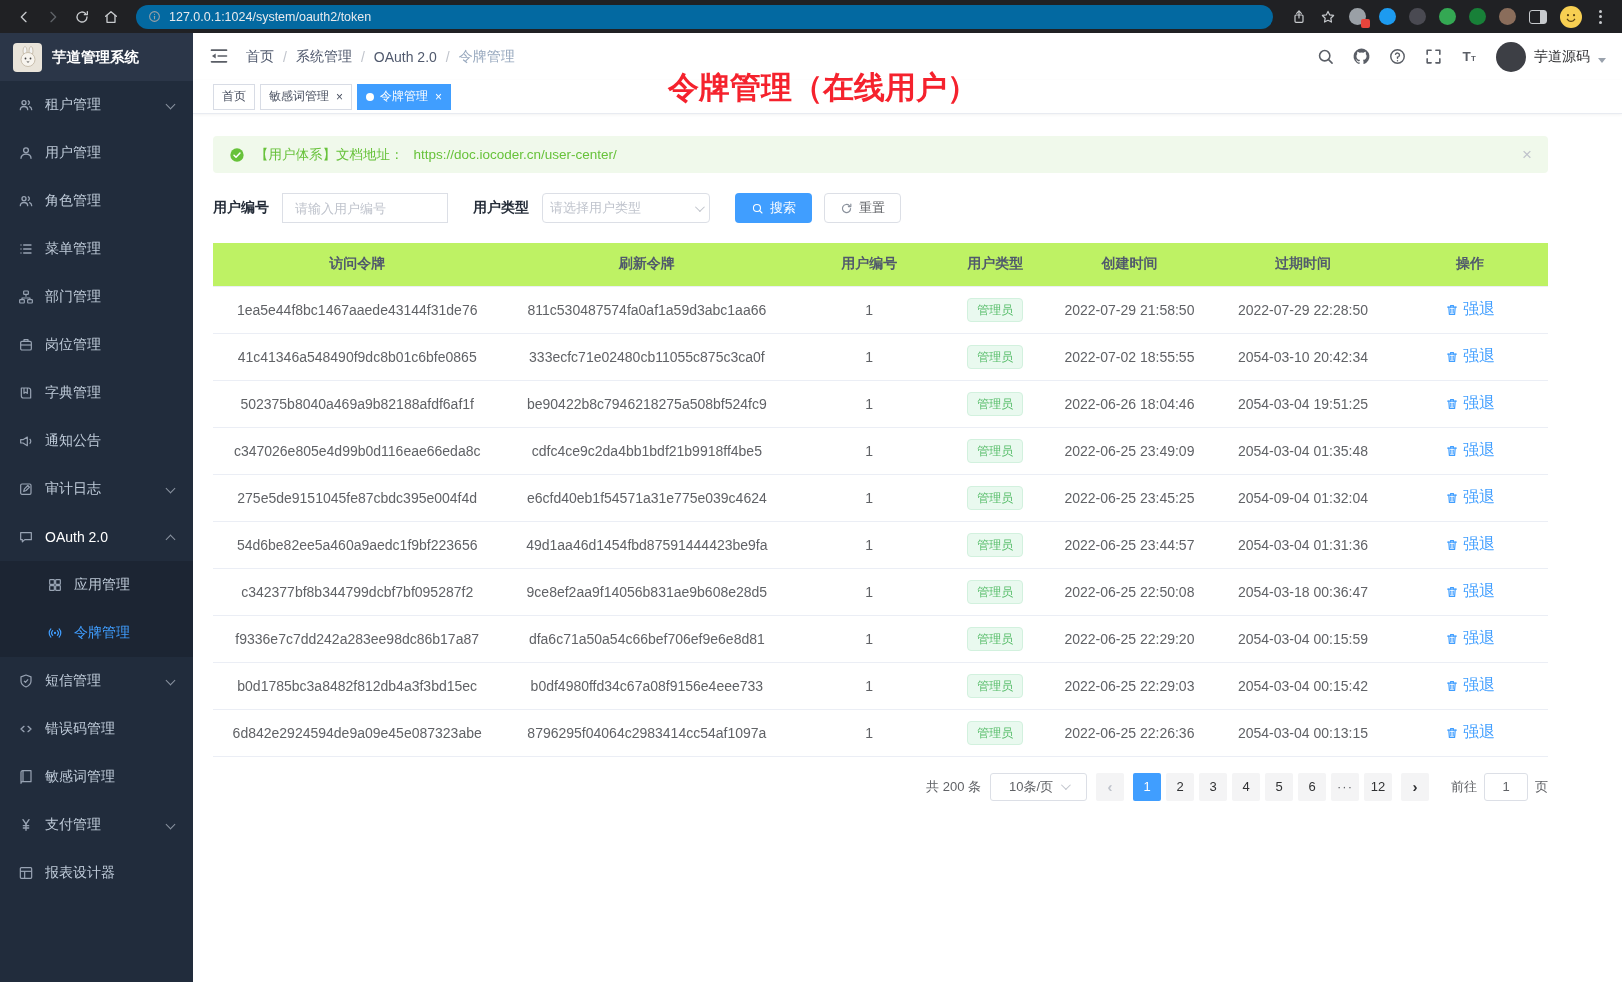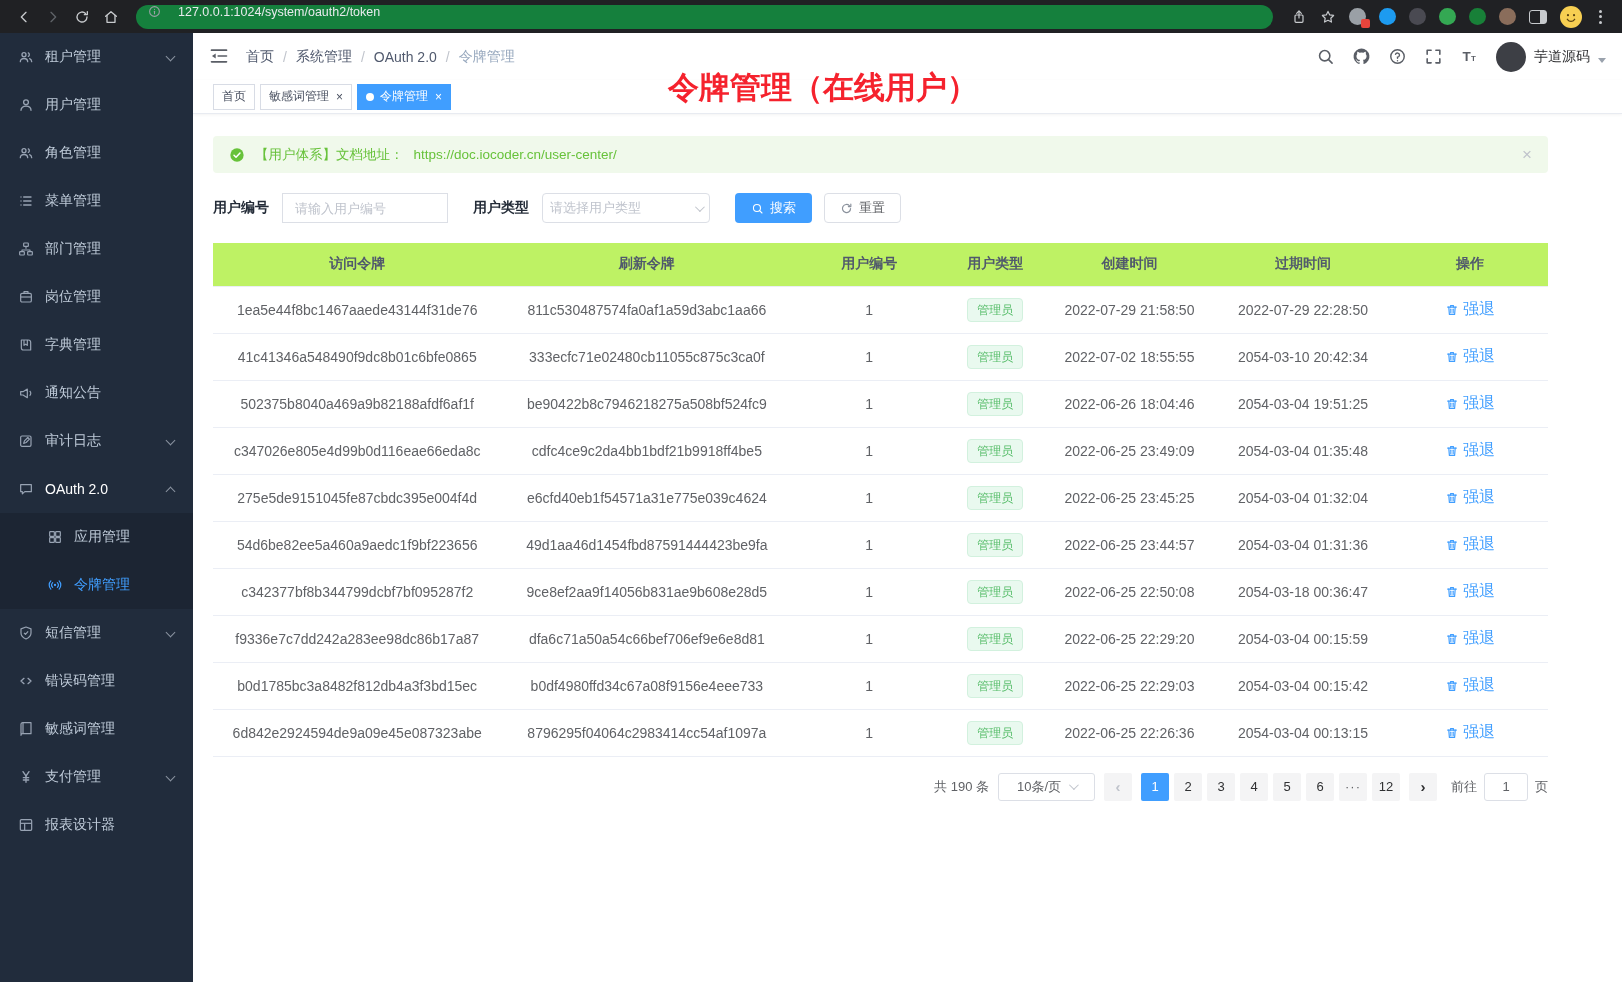--- a/index.html
+++ b/index.html
@@ -5,21 +5,21 @@
   *{margin:0;padding:0;box-sizing:border-box;}
   html,body{width:1622px;height:982px;overflow:hidden;}
   body{font-family:"Liberation Sans","DejaVu Sans",sans-serif;font-size:14px;background:#fff;position:relative;color:#303133;}
   svg{display:block;}
 
   
   .browser-bar{height:33px;background:#202124;display:flex;align-items:center;padding:0 10px;gap:2px;color:#c7cacd;}
   .bb-btn{width:27px;height:27px;border-radius:50%;display:flex;align-items:center;justify-content:center;color:#c7cacd;cursor:pointer;flex-shrink:0;}
   .bb-btn svg{width:16px;height:16px;}
   .bb-btn.disabled{color:#5f6368;}
-  .address-bar{flex:1;height:24px;margin:0 10px;background:#15803d;border-radius:12px;display:flex;align-items:flex-start;padding:0 12px;gap:17px;color:#9aa0a6;min-width:0;cursor:text;}
+  .address-bar{flex:1;height:24px;margin:0 10px;background:#0369a1;border-radius:12px;display:flex;align-items:center;padding:0 12px;gap:8px;color:#9aa0a6;min-width:0;cursor:text;}
   .address-bar svg{width:13px;height:13px;flex-shrink:0;}
   .address-bar .url{color:#e8eaed;font-size:12.5px;white-space:nowrap;overflow:hidden;}
   .bb-right{display:flex;align-items:center;gap:13px;padding:0 6px;flex-shrink:0;}
   .ext-dot{width:17px;height:17px;border-radius:50%;position:relative;cursor:pointer;flex-shrink:0;}
   .ext-badge{position:absolute;right:-4px;bottom:-3px;background:#e8453c;width:9px;height:9px;border-radius:2px;}
   .panel-ico{width:18px;height:14px;border:1.6px solid #c7cacd;border-radius:3px;position:relative;cursor:pointer;}
   .panel-ico:before{content:"";position:absolute;top:0;right:0;bottom:0;width:6px;background:#c7cacd;}
   .profile-avatar{width:22px;height:22px;border-radius:50%;background:#f7cf52;display:flex;align-items:center;justify-content:center;overflow:hidden;cursor:pointer;}
   .kebab{display:flex;flex-direction:column;gap:2.5px;cursor:pointer;padding:4px;}
   .kebab i{width:3px;height:3px;border-radius:50%;background:#c7cacd;display:block;}
@@ -92,21 +92,21 @@
   .action-link .al-icon{width:14px;height:14px;}
 
   .pagination{display:flex;align-items:center;justify-content:flex-end;margin-top:16px;gap:9px;color:#606266;font-size:13px;}
   .pg-size{width:97px;height:28px;border:1px solid #dcdfe6;border-radius:3px;display:flex;align-items:center;justify-content:space-between;padding:0 18px;color:#606266;cursor:pointer;}
   .pg-pages{display:flex;align-items:center;gap:5px;}
   .pg-btn{min-width:28px;height:28px;border-radius:2px;background:#f4f4f5;color:#303133;display:inline-flex;align-items:center;justify-content:center;font-size:13px;cursor:pointer;padding:0 4px;}
   .pg-btn.active{background:#409eff;color:#fff;}
   .pg-btn.more{letter-spacing:1px;color:#606266;}
   .pg-chev{font-size:15px;font-weight:bold;}
   .pg-chev.disabled{color:#c0c4cc;cursor:default;}
-  .pg-goto{display:flex;align-items:center;gap:7px;margin-left:5px;}
+  .pg-goto{display:flex;align-items:center;gap:7px;margin-left:13px;}
   .pg-input{width:44px;height:28px;border:1px solid #dcdfe6;border-radius:3px;text-align:center;color:#606266;font-size:13px;outline:none;font-family:inherit;}
 
   .annotation{position:absolute;left:668px;top:67px;font-size:31px;font-weight:bold;color:#f5222d;z-index:50;white-space:nowrap;pointer-events:none;}
 </style>
 </head>
 <body>
 
 <svg width="0" height="0" style="position:absolute">
   <defs>
     <symbol id="sym-back" viewBox="0 0 24 24">
@@ -391,20 +391,28 @@
         <i></i>
         <i></i>
         <i></i>
       </span>
   </div>
 </div>
 
 <div class="app">
 
   <aside class="sidebar">
+    <div class="logo-row">
+      <span class="logo-img">
+          <svg>
+            <use href="#sym-rabbit"></use>
+          </svg>
+        </span>
+      <span class="logo-title">芋道管理系统</span>
+    </div>
     <nav>
         <div class="menu-item">
           <svg class="mi-icon">
             <use href="#sym-users"></use>
           </svg>
           <span class="mi-label">租户管理</span>
           <span class="chev "></span>
         </div>
         <div class="menu-item">
           <svg class="mi-icon">
@@ -673,21 +681,21 @@
               <td><span class="action-link"><svg class="al-icon">
                     <use href="#sym-trash"></use>
                   </svg>强退</span></td>
             </tr>
             <tr>
               <td>275e5de9151045fe87cbdc395e004f4d</td>
               <td>e6cfd40eb1f54571a31e775e039c4624</td>
               <td>1</td>
               <td><span class="tag-success">管理员</span></td>
               <td>2022-06-25 23:45:25</td>
-              <td>2054-03-04 01:32:04</td>
+              <td>2054-09-04 01:32:04</td>
               <td><span class="action-link"><svg class="al-icon">
                     <use href="#sym-trash"></use>
                   </svg>强退</span></td>
             </tr>
             <tr>
               <td>54d6be82ee5a460a9aedc1f9bf223656</td>
               <td>49d1aa46d1454fbd87591444423be9fa</td>
               <td>1</td>
               <td><span class="tag-success">管理员</span></td>
               <td>2022-06-25 23:44:57</td>
@@ -737,21 +745,21 @@
               <td>2022-06-25 22:26:36</td>
               <td>2054-03-04 00:13:15</td>
               <td><span class="action-link"><svg class="al-icon">
                     <use href="#sym-trash"></use>
                   </svg>强退</span></td>
             </tr>
           </tbody>
       </table>
 
       <div class="pagination">
-        <span class="pg-total">共 190 条</span>
+        <span class="pg-total">共 200 条</span>
         <span class="pg-size">
           <span>10条/页</span>
           <span class="sel-chev"></span>
         </span>
         <span class="pg-btn pg-chev disabled">‹</span>
         <span class="pg-pages">
             <span class="pg-btn active">1</span>
             <span class="pg-btn">2</span>
             <span class="pg-btn">3</span>
             <span class="pg-btn">4</span>

